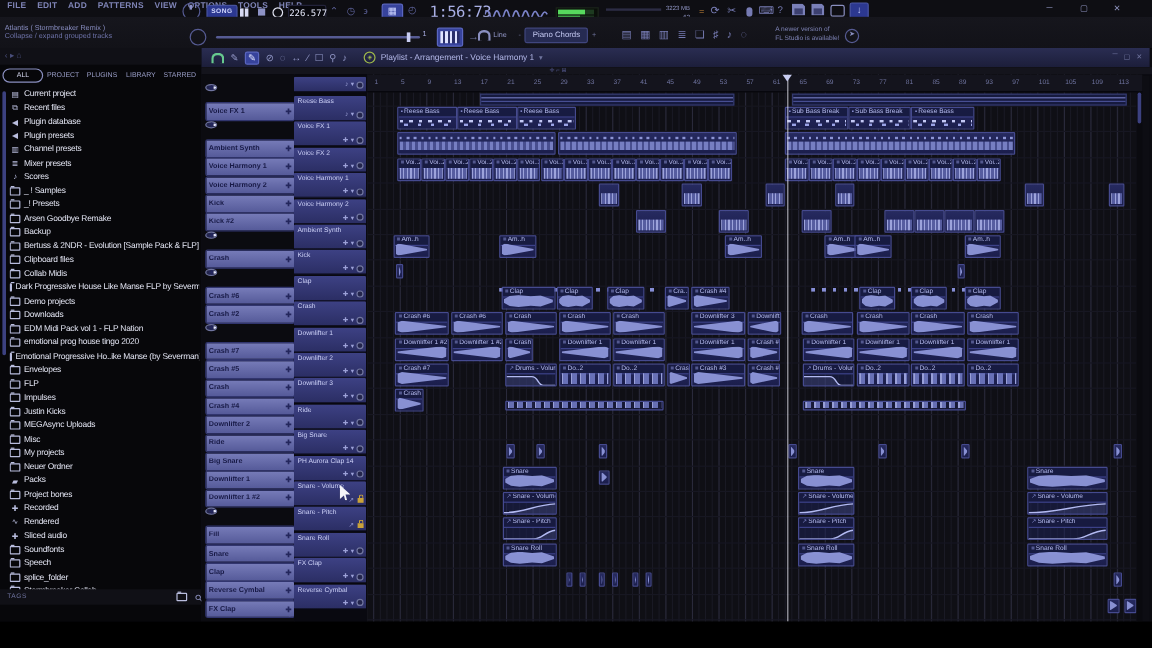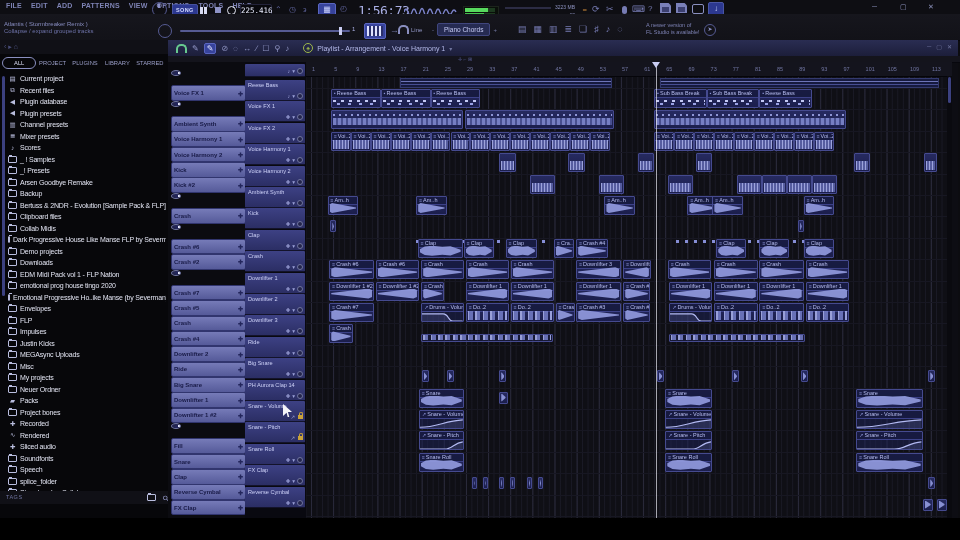--- a/index.html
+++ b/index.html
@@ -202,21 +202,21 @@
     <span class="abs tbtn" style="left:198px">
         <span class="pbar"></span>
         <span class="pbar"></span>
       </span>
     <span class="abs tbtn" style="left:212px">
         <span id="stop-sq"></span>
       </span>
     <span class="abs tbtn" style="left:226px">
         <span id="rec-dot"></span>
       </span>
-    <span id="tempo-box" class="abs">225.416</span>
+    <span id="tempo-box" class="abs">226.577</span>
     <span class="abs dimico" style="left:275px">⌃</span>
     <span class="abs dimico" style="left:289px">◷</span>
     <span class="abs dimico" style="left:303px">϶</span>
     <span id="grid-toggle" class="abs">▦</span>
     <span id="clock-ico" class="abs dimico" style="left:340px">◴</span>
     <span id="time-display" class="abs">1:56:73</span>
     <svg id="scope" class="abs" width="54" height="16" viewBox="0 0 54 16">
       <path d="M0,8 Q2,2 4,8 Q6,14 8,8 Q10,2 12,8 Q14,14 16,8 Q18,1 20,8 Q22,15 24,8 Q26,2 28,8 Q30,14 32,8 Q34,2 36,8 Q38,14 40,8 Q42,3 44,8 Q46,13 48,8 Q50,4 52,8" stroke="#7b82c8" stroke-width="1.4" fill="none"></path>
     </svg>
     <span id="meter" class="abs">

